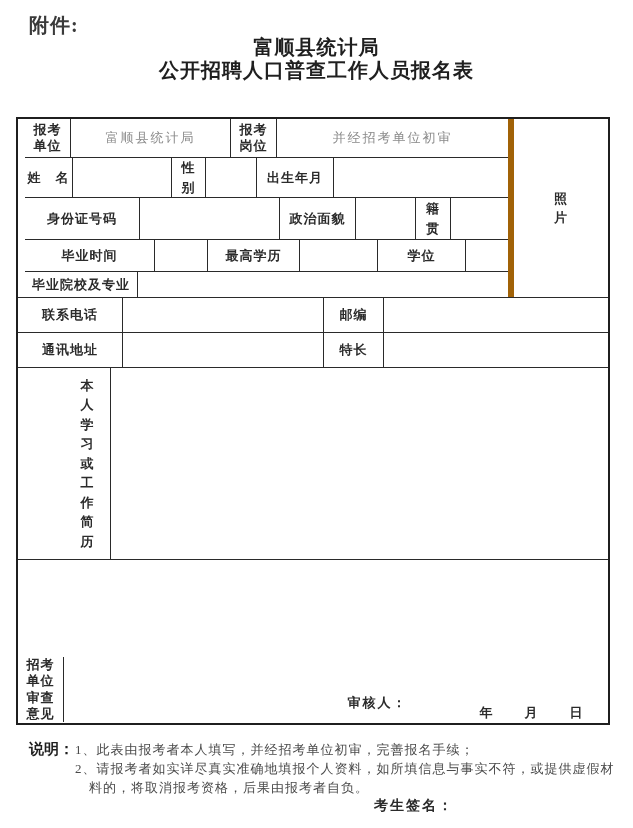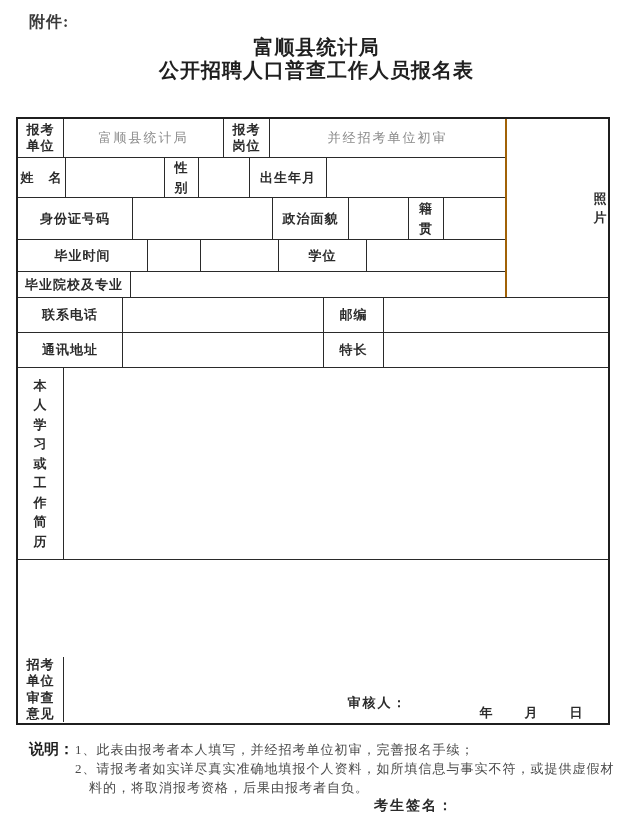--- a/index.html
+++ b/index.html
@@ -4,21 +4,21 @@
 <style>
   html,body{margin:0;padding:0;background:#ffffff;}
   body{
     width:633px;height:828px;position:relative;
     font-family:"Liberation Serif","DejaVu Serif",serif;
     color:#2b2b2b;
     -webkit-font-smoothing:antialiased;
   }
   .attachment{
     position:absolute;left:29px;top:12px;
-    font-size:16px;font-weight:bold;color:#3a3a3a;letter-spacing:1px;
+    font-size:20px;font-weight:bold;color:#3a3a3a;letter-spacing:1px;
   }
   .title{
     position:absolute;left:0;top:36px;width:633px;
     text-align:center;font-size:20px;font-weight:bold;line-height:23px;color:#1f1f1f;
     letter-spacing:1px;
   }
   .form-table{
     position:absolute;left:16px;top:117px;width:594px;height:608px;
     border:2px solid #1f1f1f;box-sizing:border-box;
     font-size:13px;
@@ -27,27 +27,27 @@
   .row.last{border-bottom:none;}
   .cell{
     box-sizing:border-box;border-right:1px solid #2a2a2a;
     display:flex;align-items:center;justify-content:center;
     text-align:center;overflow:hidden;
   }
   .cell.end{border-right:none;}
   .lbl{font-weight:bold;color:#2b2b2b;letter-spacing:1px;}
   .val{color:#8a8a8a;letter-spacing:2px;}
   .top-section{display:flex;border-bottom:1px solid #2a2a2a;box-sizing:border-box;height:179px;}
-  .left-grid{width:489px;border-right:2px solid #a16207;box-sizing:border-box;}
+  .left-grid{width:489px;border-right:6px solid #a16207;box-sizing:border-box;margin-left:7px;}
   .left-grid .row:last-child{border-bottom:none;}
-  .photo-col{flex:1;display:flex;align-items:center;justify-content:flex-end;}
+  .photo-col{flex:1;display:flex;align-items:center;justify-content:center;}
   .wrap1{width:15px;word-break:break-all;line-height:1.5;text-align:center;}
   .wrap2{width:30px;word-break:break-all;line-height:1.25;text-align:center;}
   .r1{height:39px;}.r2{height:40px;}.r3{height:42px;}.r4{height:32px;}.r5{height:26px;}
-  .r6{height:35px;}.r7{height:35px;justify-content:center;}.r8{height:192px;}.r9{height:162px;align-items:flex-end;}
+  .r6{height:35px;}.r7{height:35px;justify-content:center;}.r8{height:192px;padding-left:47px;}.r9{height:162px;align-items:flex-end;}
   .review-content{
     flex:1;display:flex;flex-direction:row;justify-content:center;
     align-items:flex-start;padding-left:260px;box-sizing:border-box;padding-top:28px;
   }
   .reviewer{font-weight:bold;letter-spacing:2px;}
   .review-date{font-weight:bold;margin-left:72px;margin-top:10px;letter-spacing:2px;}
   .footer-notes-label{
     position:absolute;left:29px;top:740px;font-size:15px;font-weight:bold;color:#1f1f1f;
   }
   .footer-notes{
@@ -112,20 +112,21 @@
         <div class="cell w60 val"></div>
         <div class="cell w35 lbl">
             <div class="wrap1">籍贯</div>
           </div>
         <div class="cell flex1 val end"></div>
       </div>
 
       <div class="row r4">
         <div class="cell w130 lbl">毕业时间</div>
         <div class="cell w53 val"></div>
+        <div class="cell w92 lbl">最高学历</div>
         <div class="cell w78 val"></div>
         <div class="cell w88 lbl">学位</div>
         <div class="cell flex1 val end"></div>
       </div>
 
       <div class="row r5">
         <div class="cell w113 lbl">毕业院校及专业</div>
         <div class="cell flex1 val end"></div>
       </div>
 

